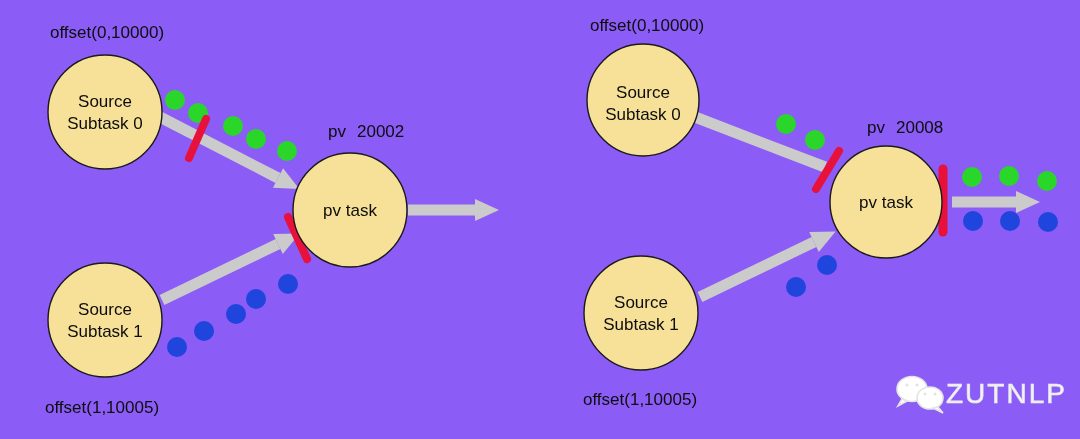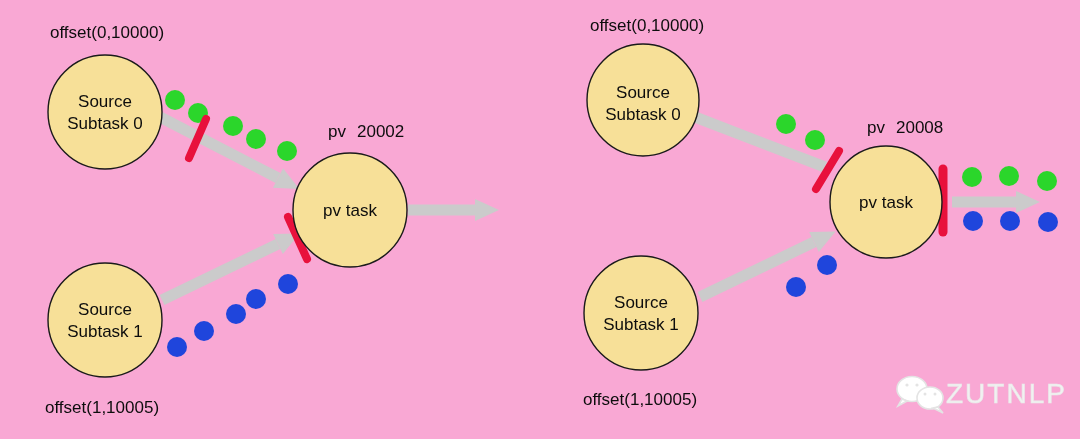--- a/index.html
+++ b/index.html
@@ -1,16 +1,16 @@
 <!DOCTYPE html>
 <html><head>
 <meta charset="utf-8">
 <style>
   html, body { margin: 0; padding: 0; background: #ffffff; }
-  .canvas { width: 1080px; height: 439px; position: relative; background: #f9a8d4; overflow: hidden; }
+  .canvas { width: 1080px; height: 439px; position: relative; background: #8b5cf6; overflow: hidden; }
   svg { display: block; }
   text {
     font-family: "Liberation Sans", "DejaVu Sans", sans-serif;
     font-size: 17px;
     fill: #0d0d0d;
   }
   .node { stroke: #1a1a1a; stroke-width: 1.4; }
   .node-label { text-anchor: middle; }
   .arrow { stroke-width: 11; fill: none; }
   .tick { stroke-width: 8; stroke-linecap: round; fill: none; }

